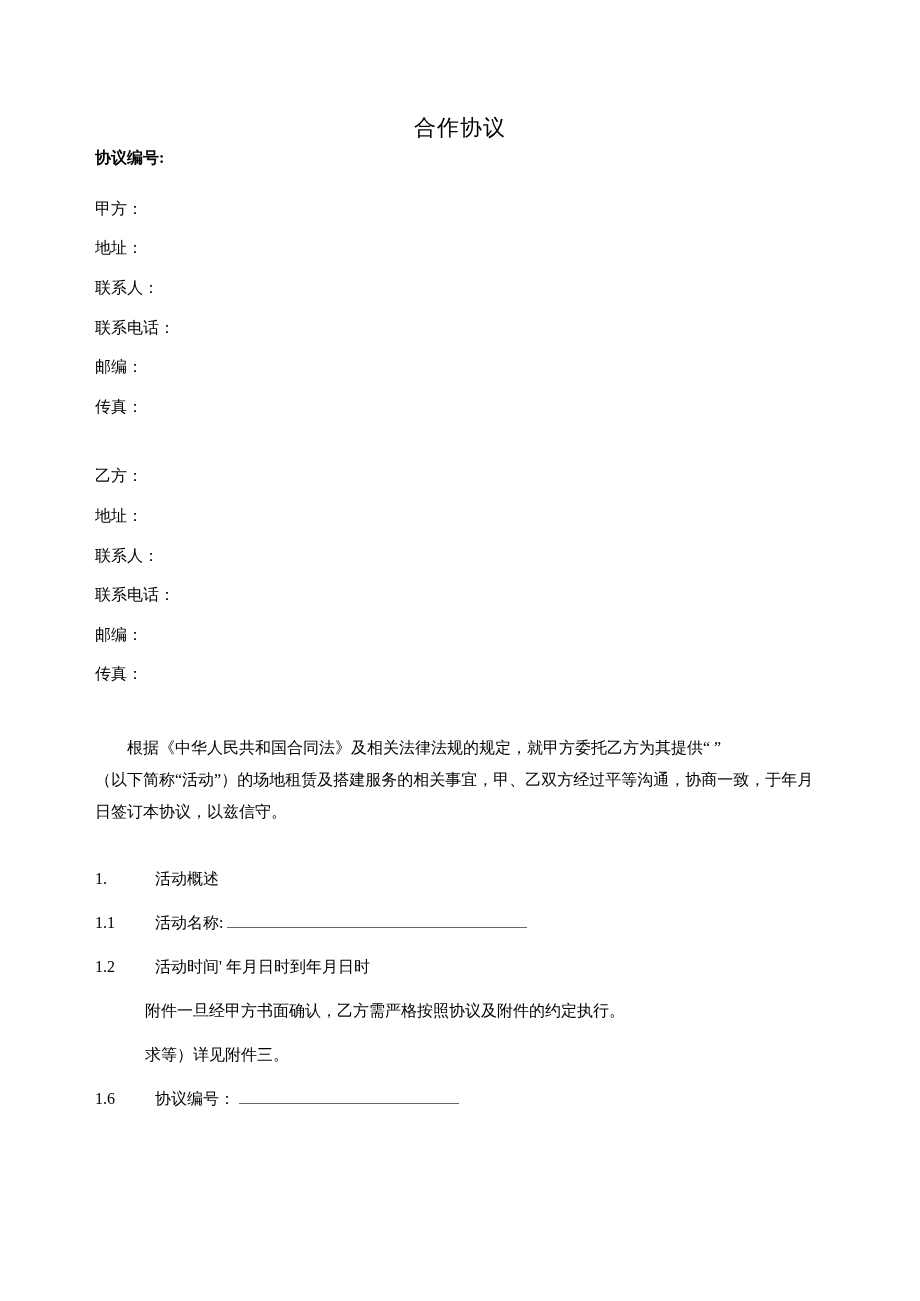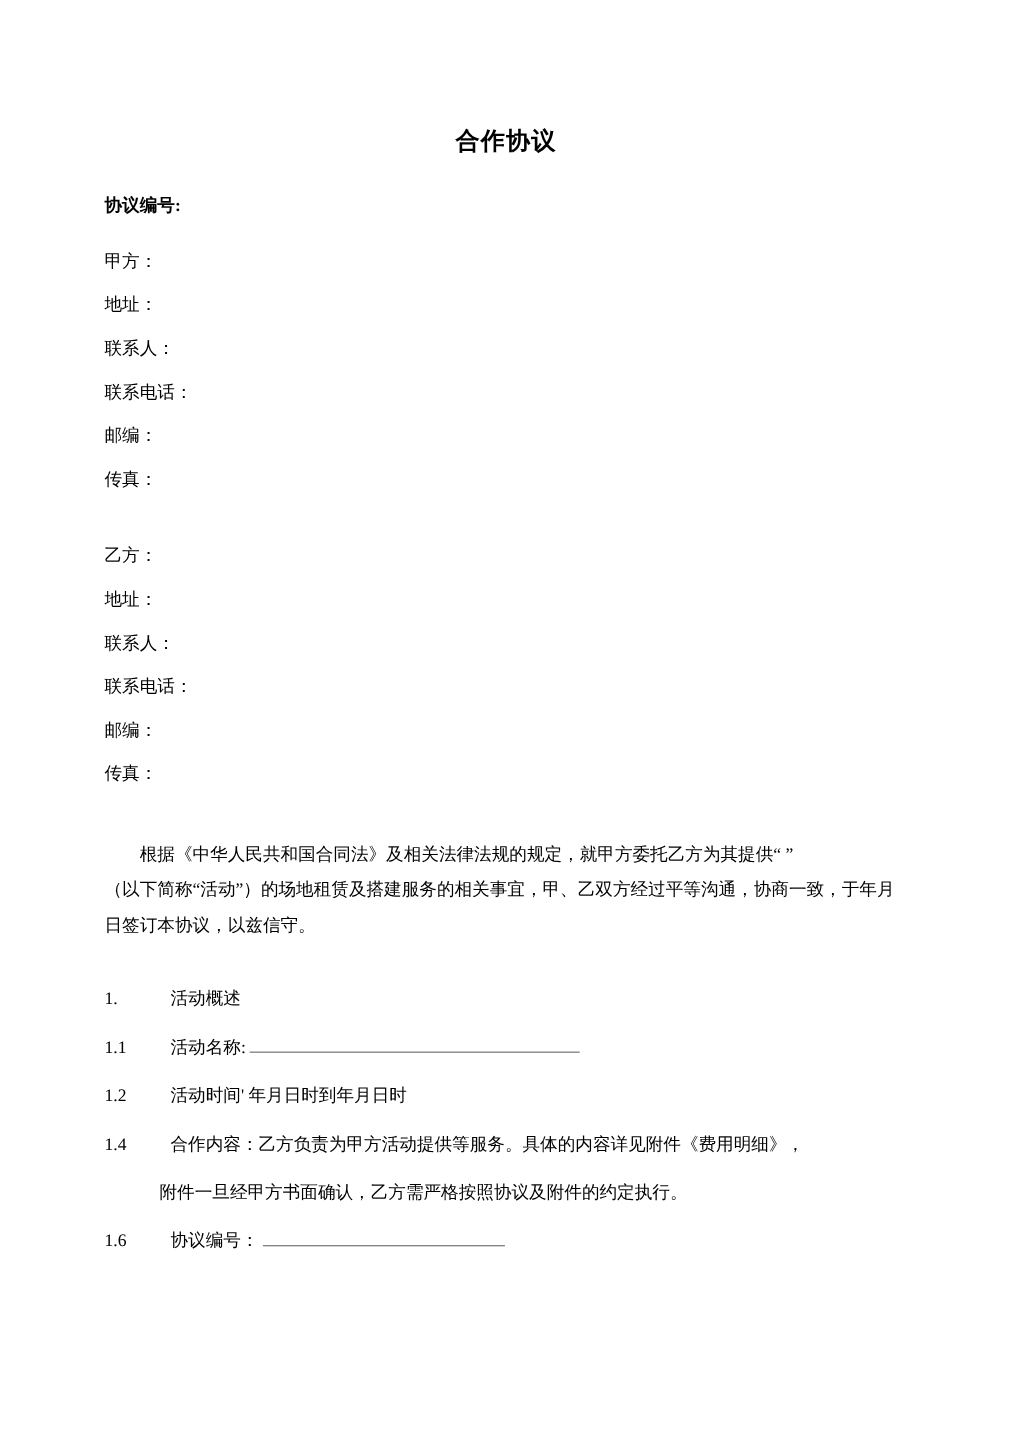--- a/index.html
+++ b/index.html
@@ -11,22 +11,21 @@
     width: 920px;
     height: 1301px;
     box-sizing: border-box;
     padding: 110px 95px 0 95px;
     font-size: 16px;
     line-height: 1.6;
   }
   .title {
     text-align: center;
     font-size: 22px;
-    font-weight: bold;
-    margin-bottom: 30px;
+    font-weight: normal;
     letter-spacing: 1px;
   }
   .contract-number {
     text-align: left;
     font-weight: bold;
     font-size: 16px;
     padding-right: 130px;
     margin-bottom: 25px;
   }
   .field-line {
@@ -113,26 +112,23 @@
       <span class="underline ul-300"></span>
     </div>
   </div>
 
   <div class="section-row">
     <div class="section-num">1.2</div>
     <div class="section-body">活动时间' 年月日时到年月日时</div>
   </div>
 
 
-  <div class="section-row">
-    <div class="section-num">1.4</div>
-    <div class="section-body">合作内容：乙方负责为甲方活动提供等服务。具体的内容详见附件《费用明细》，</div>
-  </div>
   <div class="section-sub-indent">附件一旦经甲方书面确认，乙方需严格按照协议及附件的约定执行。</div>
 
+  <div class="section-sub-indent">求等）详见附件三。</div>
 
   <div class="section-row">
     <div class="section-num">1.6</div>
     <div class="section-body">
       <span>协议编号：</span>
       <span class="underline ul-220"></span>
     </div>
   </div>
 
 </div>

